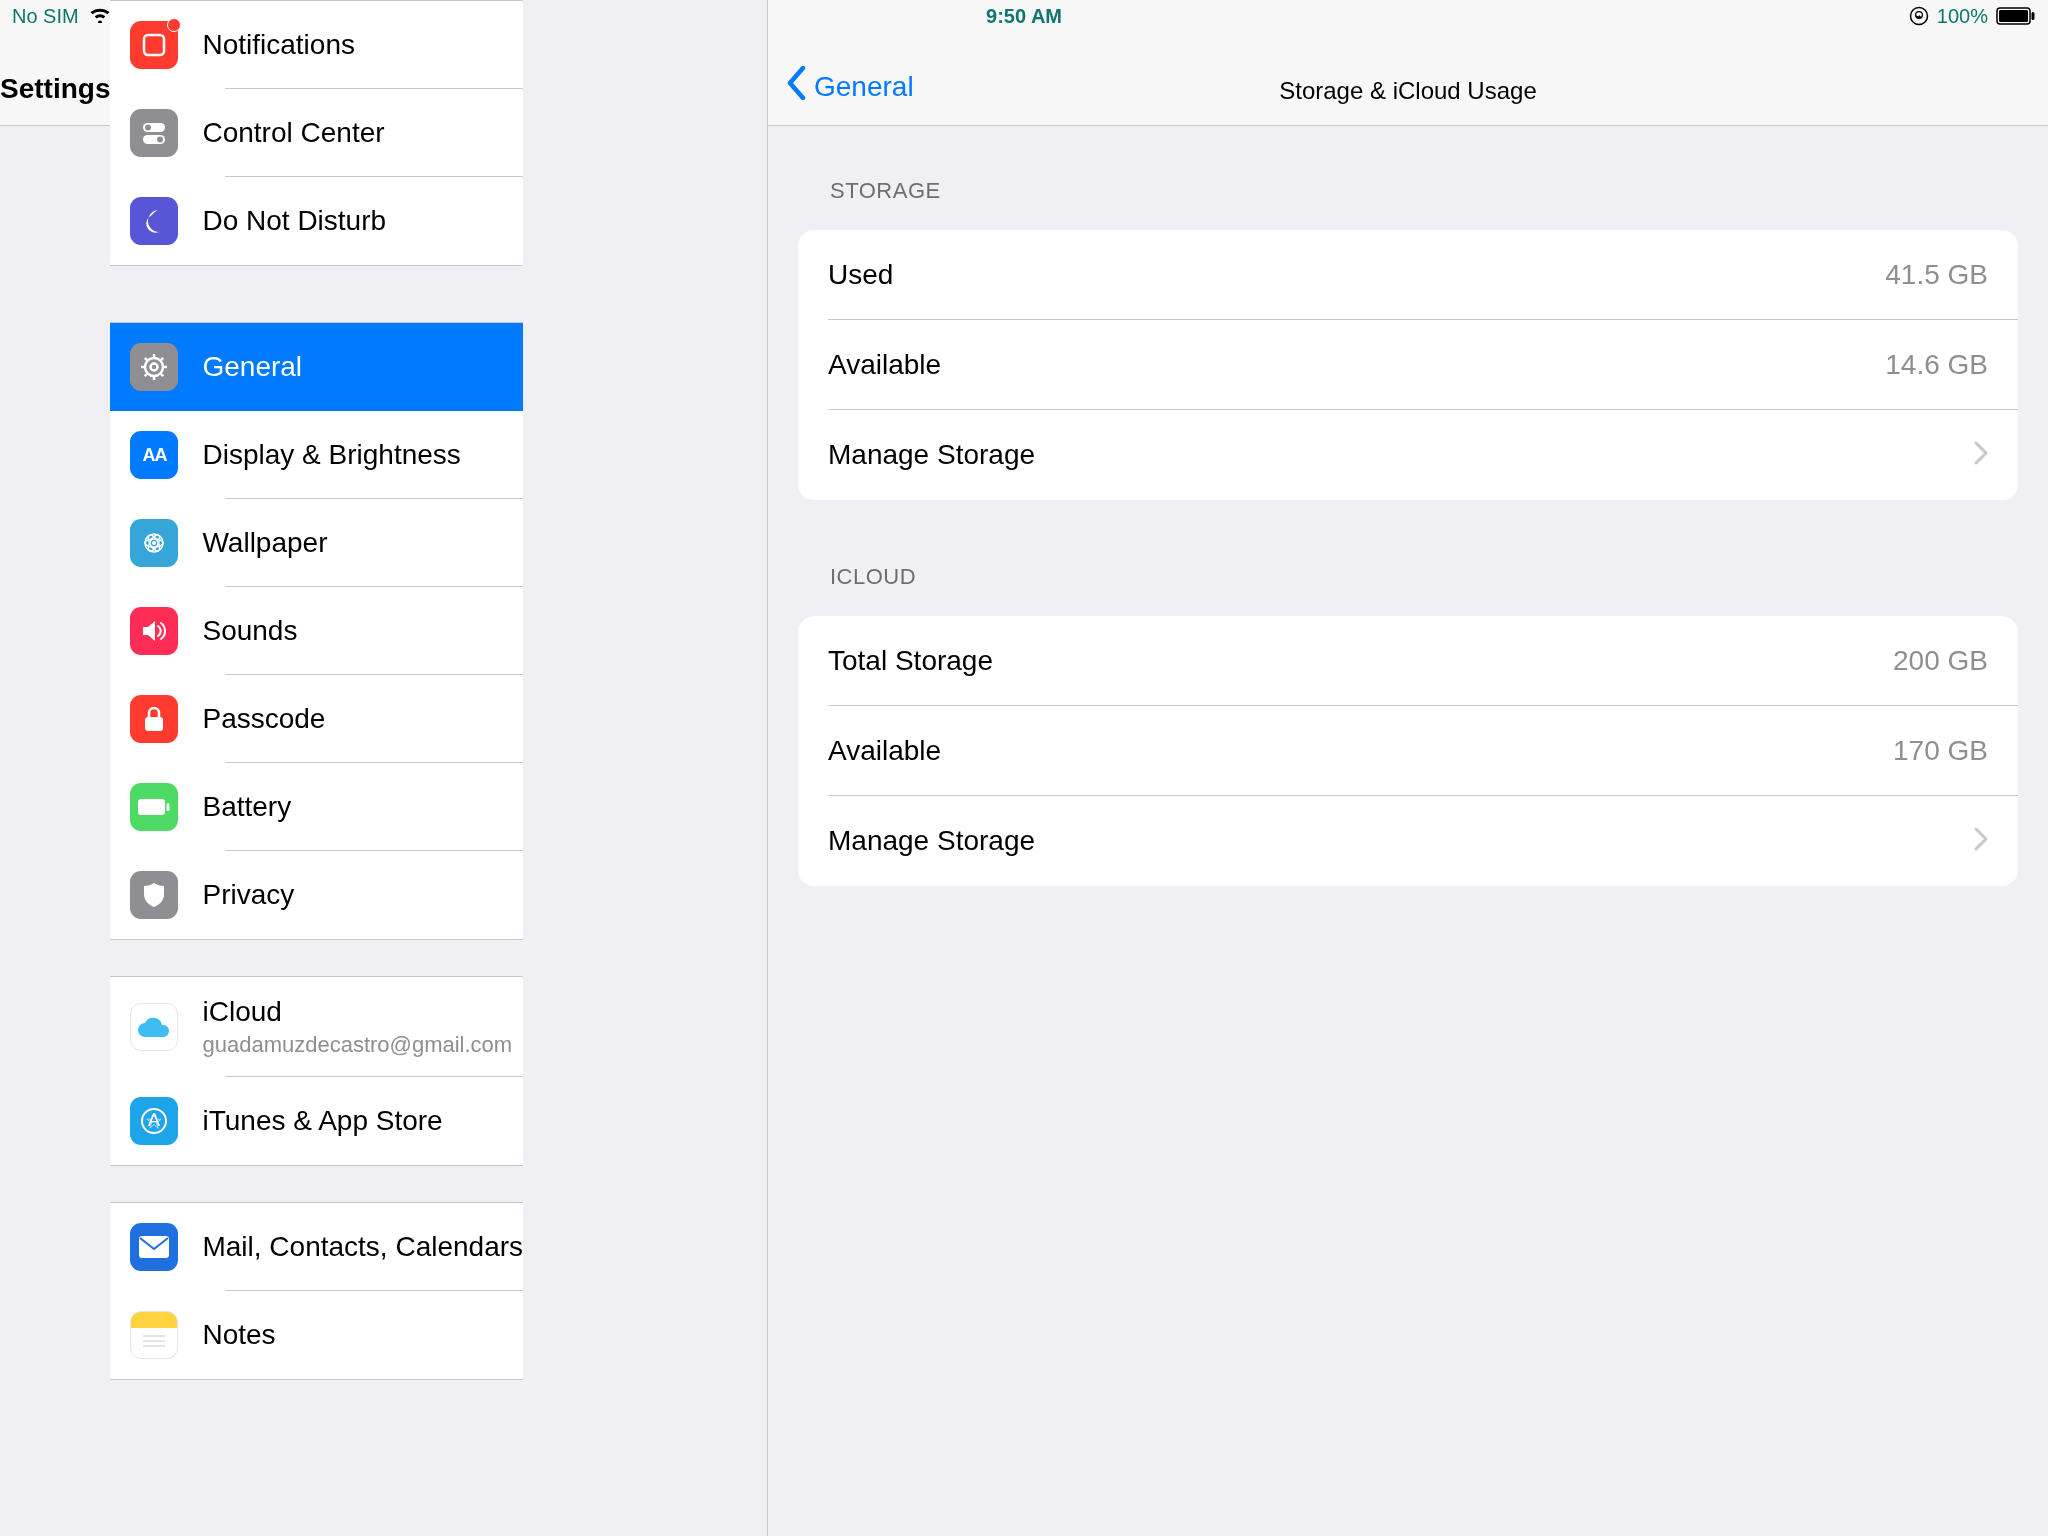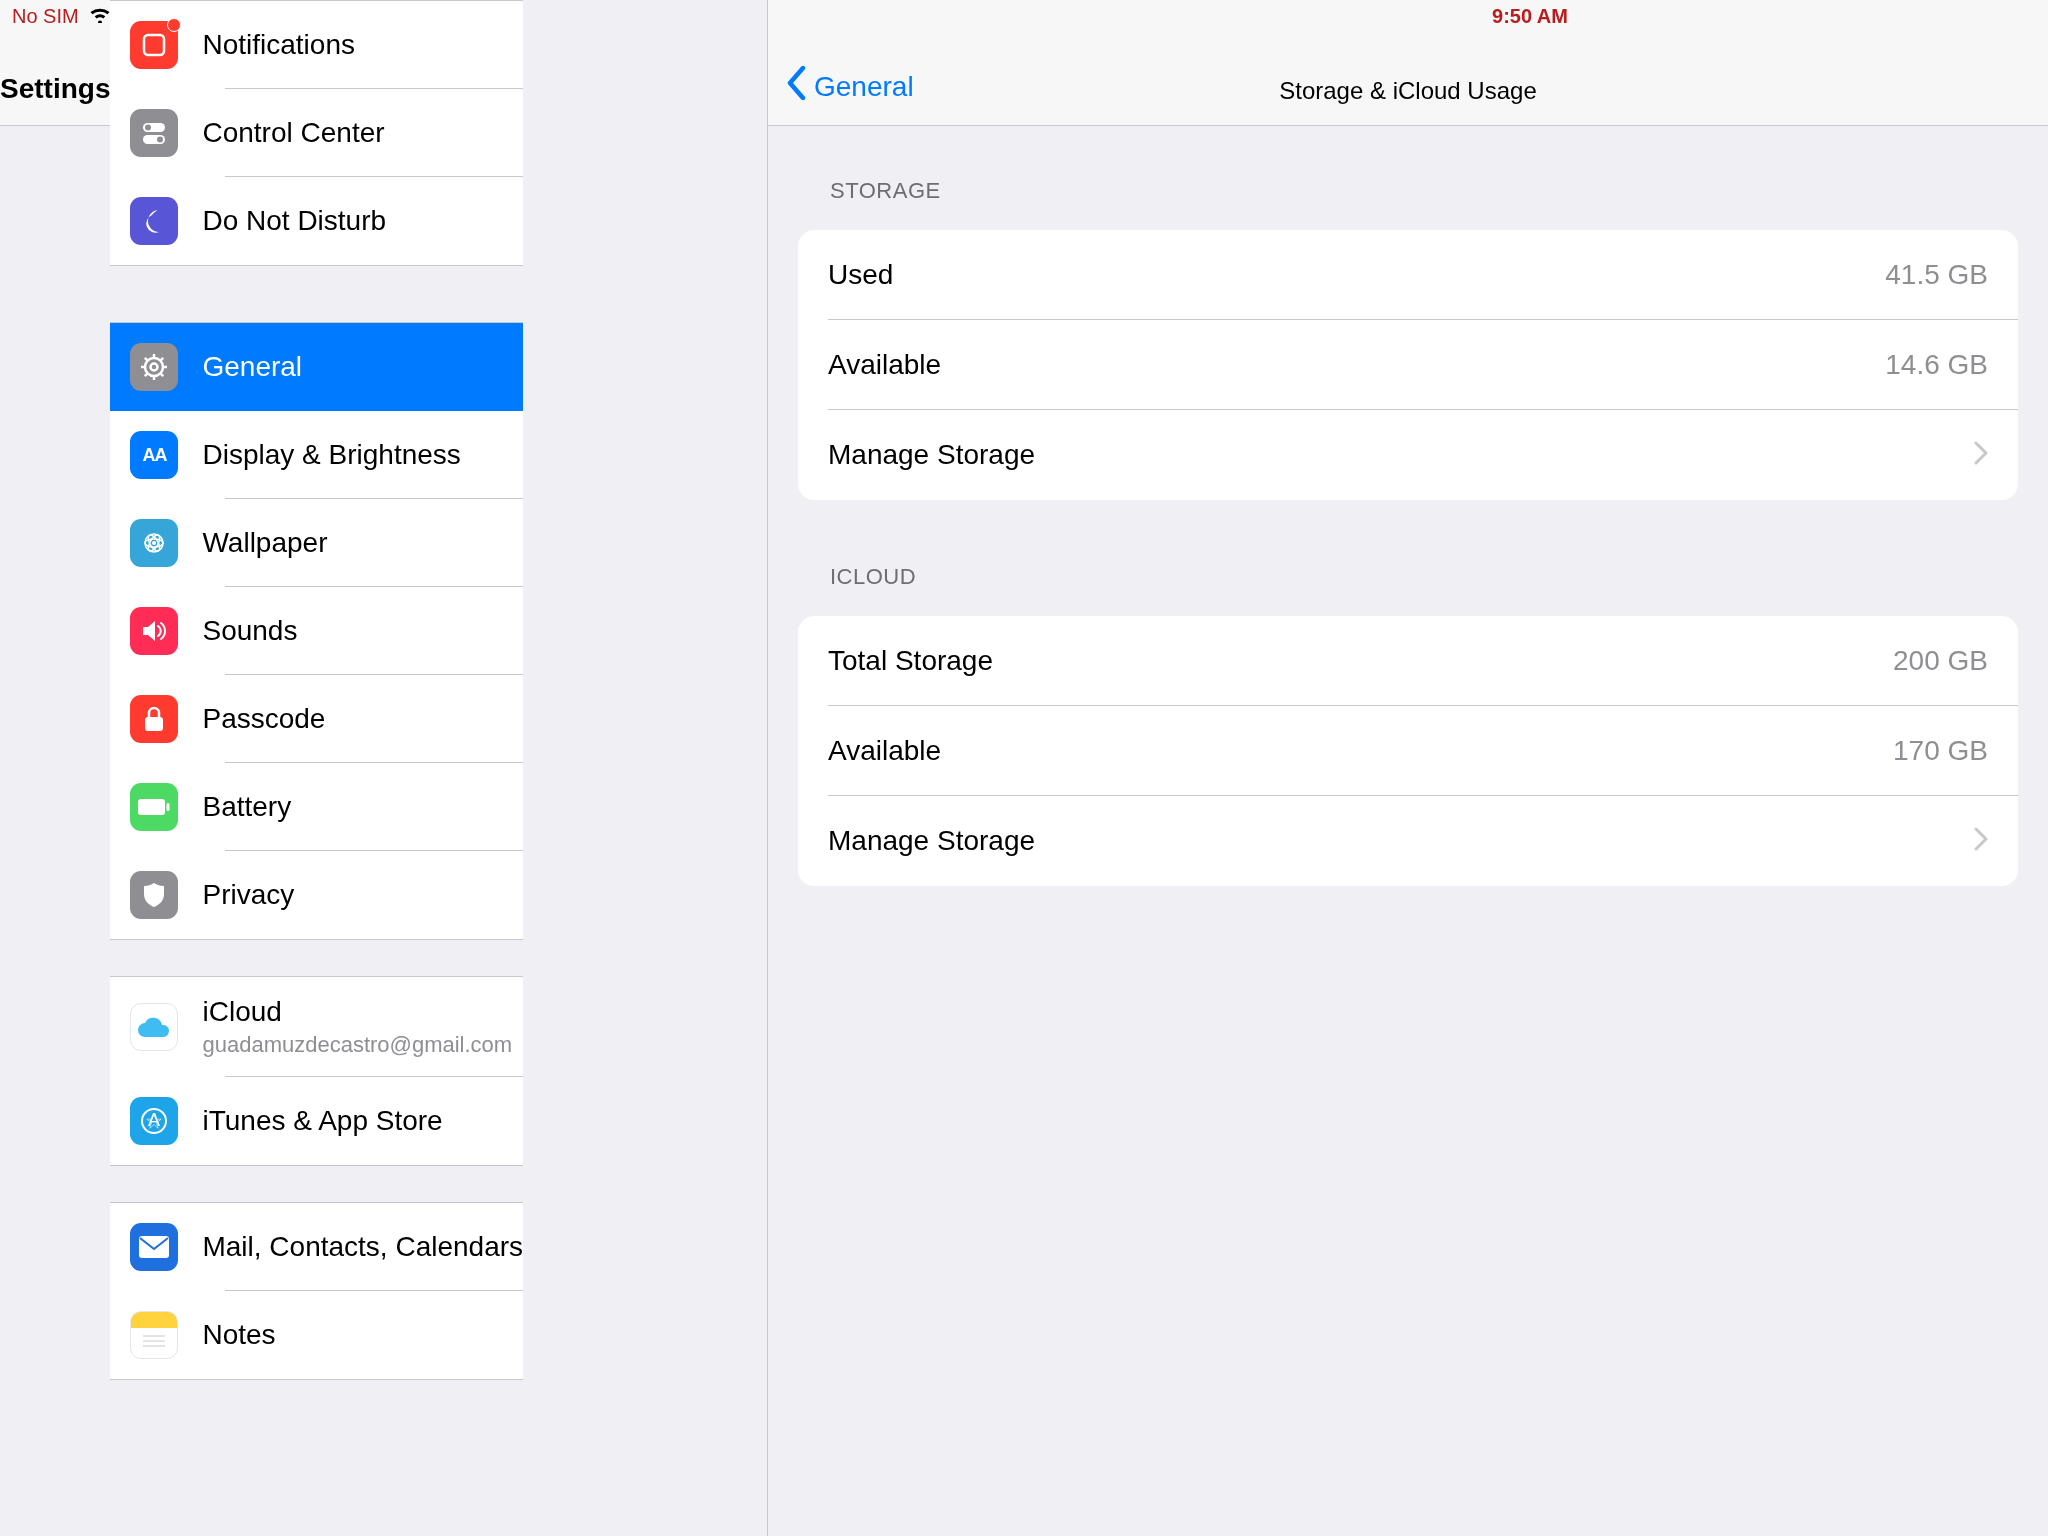--- a/index.html
+++ b/index.html
@@ -1,20 +1,20 @@
 <!DOCTYPE html>
 <html><head>
 <meta charset="utf-8">
 <style>
 * { margin:0; padding:0; box-sizing:border-box; }
 html,body { width:2048px; height:1536px; font-family:-apple-system,"Helvetica Neue",Helvetica,Arial,sans-serif; background:#efeff4; overflow:hidden; -webkit-font-smoothing:antialiased; }
 .container { display:flex; width:100%; height:100%; transform-origin:top left; }
 
 
-.status-bar { position:absolute; top:0; left:0; right:0; height:32px; display:flex; align-items:center; font-size:20px; font-weight:400; color:#b91c1c; z-index:10; padding:2px 12px; }
+.status-bar { position:absolute; top:0; left:0; right:0; height:32px; display:flex; align-items:center; font-size:20px; font-weight:400; color:#0f766e; z-index:10; padding:2px 12px; }
 .status-left { flex:1; display:flex; align-items:center; gap:10px; }
 .status-center { flex:1; text-align:center; font-weight:600; }
 .status-right { flex:1; display:flex; justify-content:flex-end; align-items:center; gap:8px; }
 .wifi-icon { display:inline-block; }
 .battery-icon { display:inline-flex; align-items:center; }
 .lock-icon { display:inline-flex; }
 
 
 .sidebar { width:768px; height:100%; background:#efeff4; border-right:1px solid #c8c7cc; display:flex; }
 .sidebar-header { height:126px; display:flex; align-items:flex-end; justify-content:center; border-bottom:1px solid #c8c7cc; background:#f7f7f8; padding-bottom:20px; }
@@ -76,20 +76,36 @@
 <div class="status-bar">
   <div class="status-left">
     <span>No SIM</span>
     <span class="wifi-icon">
       <svg width="22" height="16" viewBox="0 0 22 16">
           <path d="M11 13.5a2 2 0 100 4 2 2 0 000-4zm-5.3-4.3a9 9 0 0110.6 0l-1.9 2.2a6 6 0 00-6.8 0l-1.9-2.2zM1.5 5a16 16 0 0119 0l-1.9 2.2a13 13 0 00-15.2 0L1.5 5z" fill="#000"></path>
         </svg>
     </span>
   </div>
   <div class="status-center"><span>9:50 AM</span></div>
+  <div class="status-right">
+    <span class="lock-icon">
+      <svg width="20" height="20" viewBox="0 0 20 20">
+          <circle cx="10" cy="10" r="8.5" fill="none" stroke="#000" stroke-width="1.5"></circle>
+          <path d="M10 5a4 4 0 00-4 4h1.2A2.8 2.8 0 1110 11.8V13l2.4-2L10 9v1.2A2.8 2.8 0 017.2 9H6a4 4 0 104-4z" fill="#000"></path>
+        </svg>
+    </span>
+    <span>100%</span>
+    <span class="battery-icon">
+      <svg width="40" height="18" viewBox="0 0 40 18">
+          <rect x="1" y="1" width="33" height="16" rx="3" fill="none" stroke="#000" stroke-width="1.5"></rect>
+          <rect x="3" y="3" width="29" height="12" rx="1.5" fill="#000"></rect>
+          <rect x="35.5" y="5" width="3" height="8" rx="1.5" fill="#000"></rect>
+        </svg>
+    </span>
+  </div>
 </div>
 
 <div class="container">
 
   <div class="sidebar">
     <div class="sidebar-header">
       <span class="sidebar-title">Settings</span>
     </div>
     <div id="sidebar-body">
         <div class="group">

